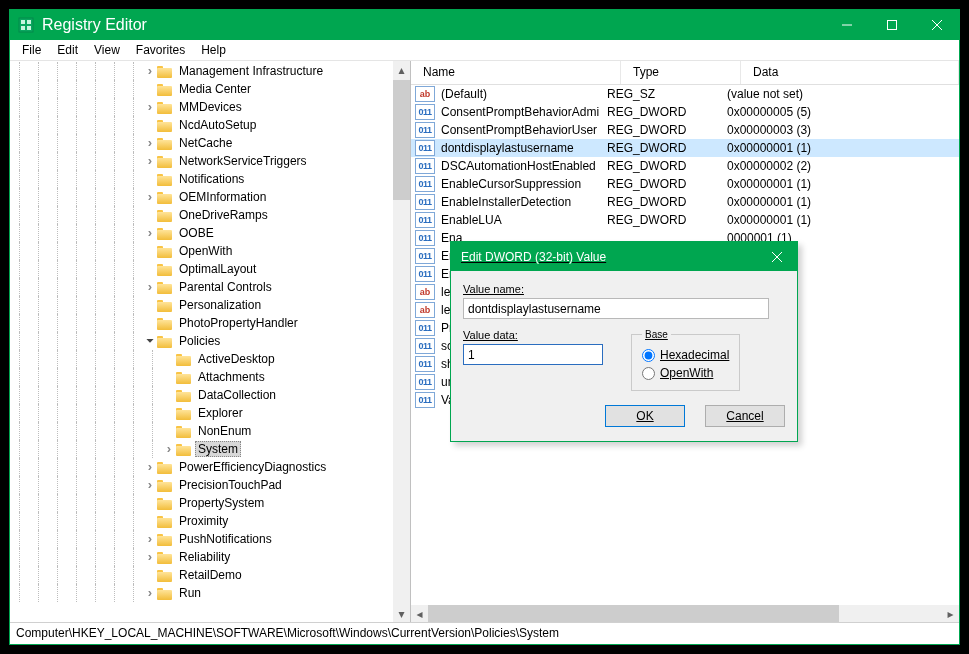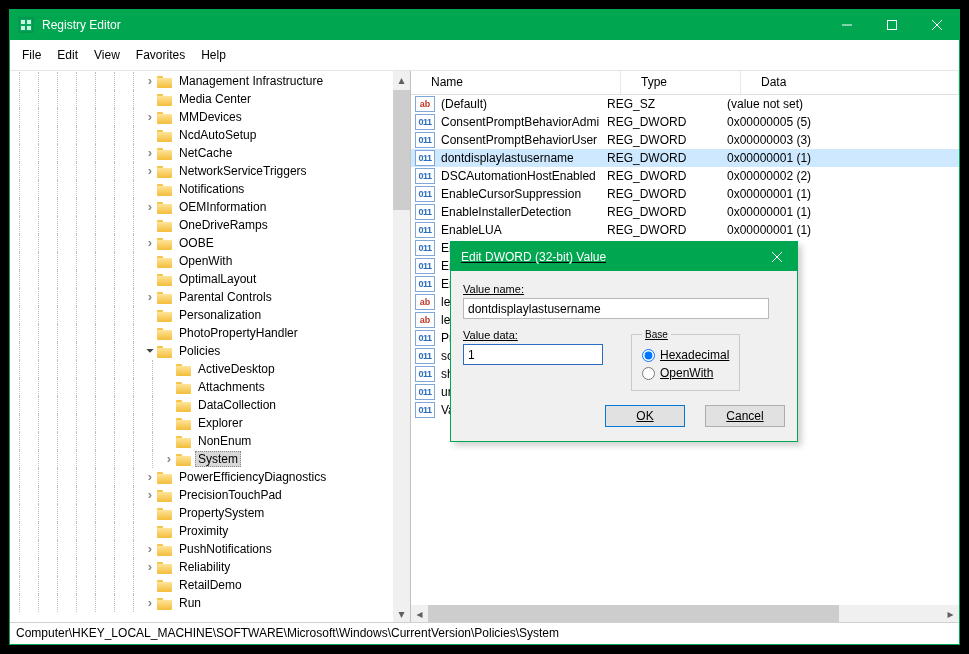--- a/index.html
+++ b/index.html
@@ -1,23 +1,23 @@
 <!DOCTYPE html>
 <html><head>
 <meta charset="utf-8">
 <style>
 * { box-sizing: border-box; margin: 0; padding: 0; font-family: "Segoe UI", Tahoma, sans-serif; font-size: 12px; }
 body { background: #000; width: 969px; height: 654px; overflow: hidden; position: relative; }
 .window { position: absolute; left: 9px; top: 9px; width: 951px; height: 636px; background: #fff; border: 1px solid #00a650; display: flex; flex-direction: column; }
 .titlebar { height: 30px; background: #00a650; display: flex; align-items: center; color: #fff; }
 .titlebar .app-icon { width: 16px; height: 16px; margin: 0 8px; display: flex; align-items: center; justify-content: center; }
 .titlebar .app-icon svg { width:16px; height:16px; }
-.titlebar .title { flex: 1; font-size: 12px; }
+.titlebar .title { flex: 1; font-size: 16px; }
 .titlebar .winbtn { width: 45px; height: 30px; display: flex; align-items: center; justify-content: center; color: #fff; }
-.menubar { height: 31px; background: #fff; border-bottom: 1px solid #e5e5e5; display: flex; align-items: center; padding-left: 4px; }
+.menubar { height: 21px; background: #fff; border-bottom: 1px solid #e5e5e5; display: flex; align-items: center; padding-left: 4px; }
 .menubar .menu-item { padding: 2px 8px; font-size: 12px; color: #000; }
 .body { flex: 1; display: flex; overflow: hidden; }
 .tree-pane { width: 401px; border-right: 1px solid #c0c0c0; overflow: hidden; position: relative; display:flex; flex-direction:column;}
 .tree-inner { flex:1; overflow:hidden; padding-top:1px; padding-bottom:0; }
 .tree-scroll { position:absolute; right:0; top:0; bottom:0; width:17px; background:#f0f0f0; display:flex; flex-direction:column; }
 .tree-scroll .arrow { height:17px; display:flex; align-items:center; justify-content:center; color:#606060; }
 .tree-scroll .track { flex:1; background:#f0f0f0; position:relative; }
 .tree-scroll .thumb { position:absolute; left:0; right:0; top:2px; height:120px; background:#cdcdcd; }
 .tree-row { display:flex; align-items:center; height:18px; }
 .tree-row .guides { display:flex; }
@@ -27,21 +27,21 @@
 .tree-row .folder { width:16px; height:15px; margin-right:3px; position:relative; }
 .tree-row .folder::before { content:""; position:absolute; left:0; top:2px; width:6px; height:3px; background:#f9c445; border-radius:1px 1px 0 0; }
 .tree-row .folder::after { content:""; position:absolute; left:0; top:4px; width:15px; height:10px; background:linear-gradient(#ffe499,#f2bd3a); border-radius:1px; }
 .tree-row .label { padding:0 3px; white-space:nowrap; }
 .tree-row.selected .label { background:#d8d8d8; border:1px dotted #888; padding:0 2px; }
 .tree-row .expander.down::before { content:"⏷"; font-size:10px; color:#444;}
 .tree-row .expander.right::before { content:"›"; font-size:13px; color:#888; font-weight:bold; line-height:10px;}
 .tree-row .expander.none::before { content:""; }
 .list-pane { flex:1; display:flex; flex-direction:column; position:relative; }
 .list-header { display:flex; height:24px; border-bottom:1px solid #e0e0e0; }
-.list-header .col { padding:4px 20px; border-right:1px solid #e8e8e8; font-size:12px; color:#000; text-align:left; }
+.list-header .col { padding:4px 12px; border-right:1px solid #e8e8e8; font-size:12px; color:#000; text-align:left; }
 .col-name { width:210px; }
 .col-type { width:120px; }
 .col-data { flex:1; }
 .list-body { flex:1; overflow:hidden; position:relative; }
 .list-row { display:flex; height:18px; align-items:center; }
 .list-row .cell { padding:0 8px; overflow:hidden; white-space:nowrap; text-overflow:ellipsis; }
 .list-row.selected { background:#cde8ff; }
 .list-row .icon { width:20px; height:16px; margin-left:4px; margin-right:6px; display:inline-flex; align-items:center; justify-content:center; font-size:9px; flex-shrink:0;}
 .icon-ab { border:1px solid #7fa8d8; background:#fff; color:#c0392b; font-weight:bold; font-size:8px;}
 .icon-bin { border:1px solid #7fa8d8; background:#fff; color:#2a6dbf; font-weight:bold; font-size:7px; letter-spacing:-0.5px;}

